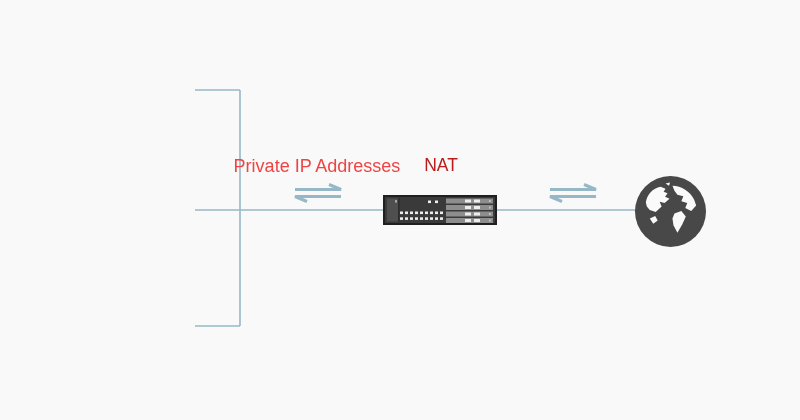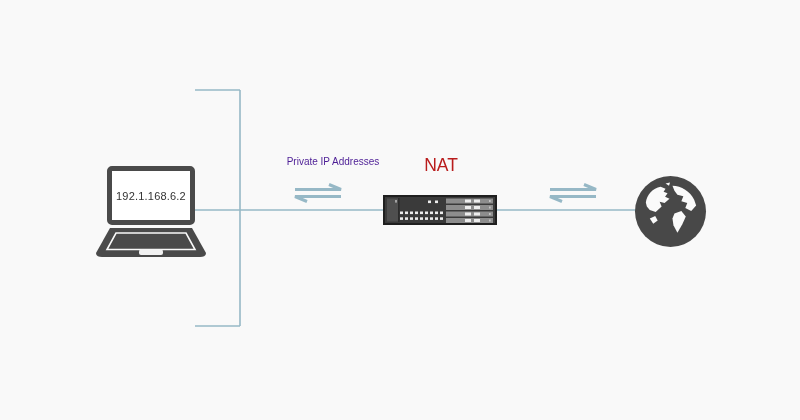--- a/index.html
+++ b/index.html
@@ -60,24 +60,23 @@
   }
   .laptop .base {
     position: absolute;
     left: 0; top: 62px;
   }
 
   
   .flow-label {
     position: absolute;
     transform: translateX(-50%);
-    font-size: 10px;
-    color: #4c1d95;
+    font-size: 18px;
+    color: #ef4444;
     white-space: nowrap;
-    margin-left: 16px;
   }
   .nat-label {
     position: absolute;
     transform: translateX(-50%);
     font-size: 17.5px;
     color: #b91c1c;
     white-space: nowrap;
   }
   .exchange {
     position: absolute;
@@ -93,31 +92,20 @@
     <g stroke="#96b8c6" stroke-width="1.6" fill="none">
       <path d="M195,90 H240"></path>
       <path d="M240,90 V326"></path>
       <path d="M195,210 H383"></path>
       <path d="M195,326 H240"></path>
       <path d="M497,210 H636"></path>
     </g>
   </svg>
 
 
-  <div class="laptop" style="left:96px; top:166px;">
-    <div class="screen">
-      <div class="camera"></div>
-      <span class="ip">192.1.168.6.2</span>
-    </div>
-    <svg class="base" width="110" height="29" viewBox="0 0 110 29">
-      <path d="M14,0 L96,0 L110,25 Q110,29 104,29 L6,29 Q0,29 0,25 Z" fill="#4a4a4a"></path>
-      <path d="M20,5 L90,5 L99,21.5 L11,21.5 Z" fill="none" stroke="#f9f9f9" stroke-width="1.6"></path>
-      <rect x="43" y="21.5" width="24" height="5.5" rx="2" fill="#f2f2f2"></rect>
-    </svg>
-  </div>
 
 
   <div class="flow-label" style="left:317px; top:156px;">Private IP Addresses</div>
   <svg class="exchange" style="left:318px; top:183px;" width="48" height="20" viewBox="0 0 48 20">
     <g stroke="#96b8c6" stroke-width="3" fill="none">
       <path d="M1,6.5 H47 L35,1.5"></path>
       <path d="M47,13.5 H1 L13,18.5"></path>
     </g>
   </svg>
 

